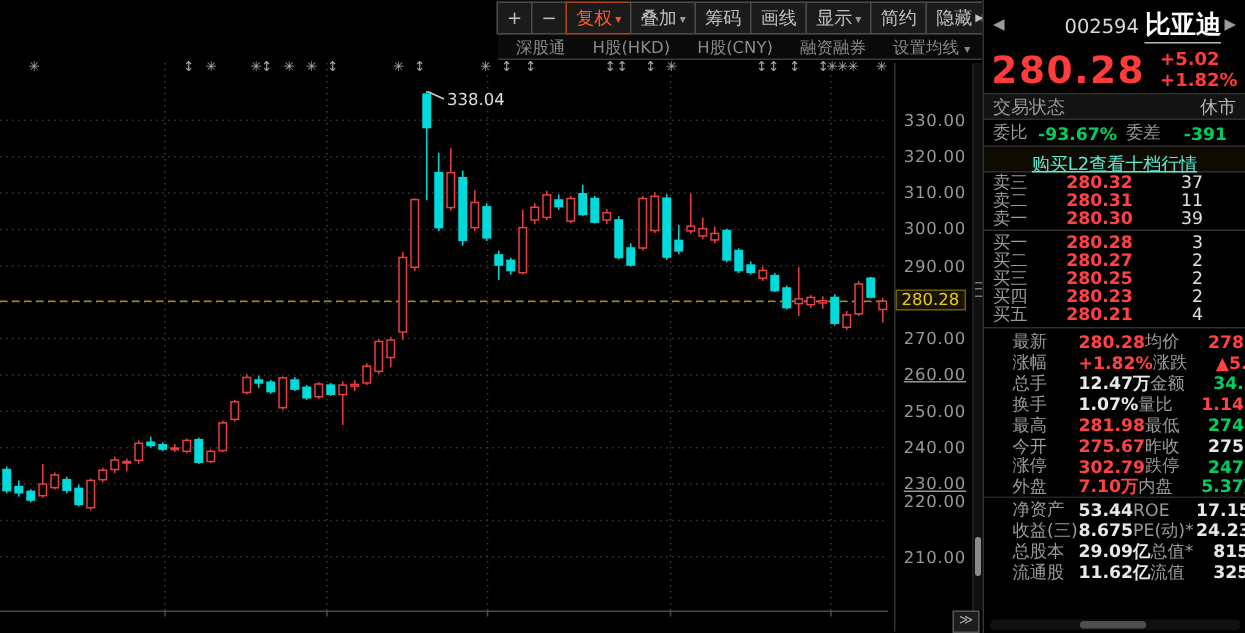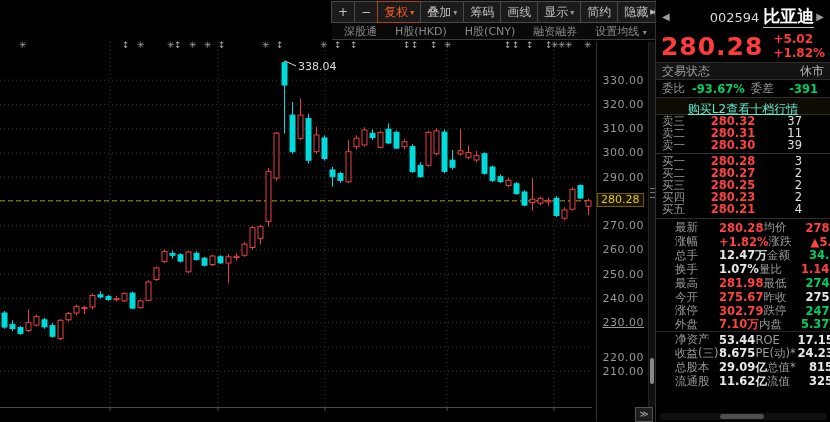--- a/index.html
+++ b/index.html
@@ -299,25 +299,25 @@
         <span style="left: 545px;">↕</span>
       </div>
     <div id="y-axis">
         <div class="ylabel" style="top: 73.7px;">330.00</div>
         <div class="ylabel" style="top: 97.95px;">320.00</div>
         <div class="ylabel" style="top: 122.2px;">310.00</div>
         <div class="ylabel" style="top: 146.45px;">300.00</div>
         <div class="ylabel" style="top: 170.7px;">290.00</div>
         <div class="ylabel" style="top: 194.95px;">280.00</div>
         <div class="ylabel" style="top: 219.2px;">270.00</div>
-        <div class="ylabel" style="top: 243.45px;">260.00</div>
+        <div class="ylabel" style="top: 243.45px; text-decoration: underline;">260.00</div>
         <div class="ylabel" style="top: 267.7px;">250.00</div>
         <div class="ylabel" style="top: 291.95px;">240.00</div>
         <div class="ylabel" style="top: 316.2px; text-decoration: underline;">230.00</div>
-        <div class="ylabel" style="top: 351px;">220.00</div>
+        <div class="ylabel" style="top: 328px;">220.00</div>
         <div class="ylabel" style="top: 364.7px;">210.00</div>
       </div>
     <div id="price-tag" style="top: 193.271px;">
       <span>280.28</span>
     </div>
 
     <div class="toolbar">
       <div class="tb-row1" id="tb-row1">
           <div class="tb-btn">
             <span>+</span>

